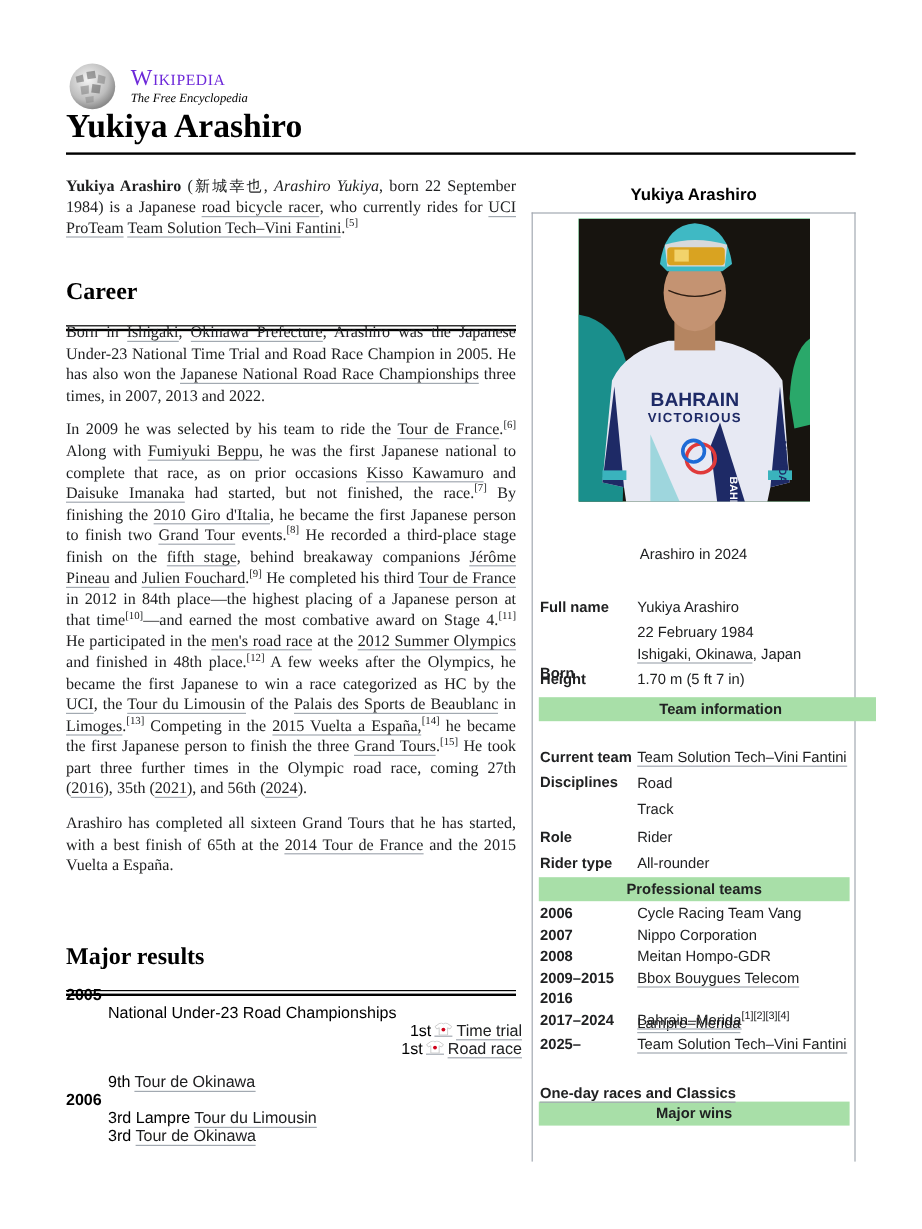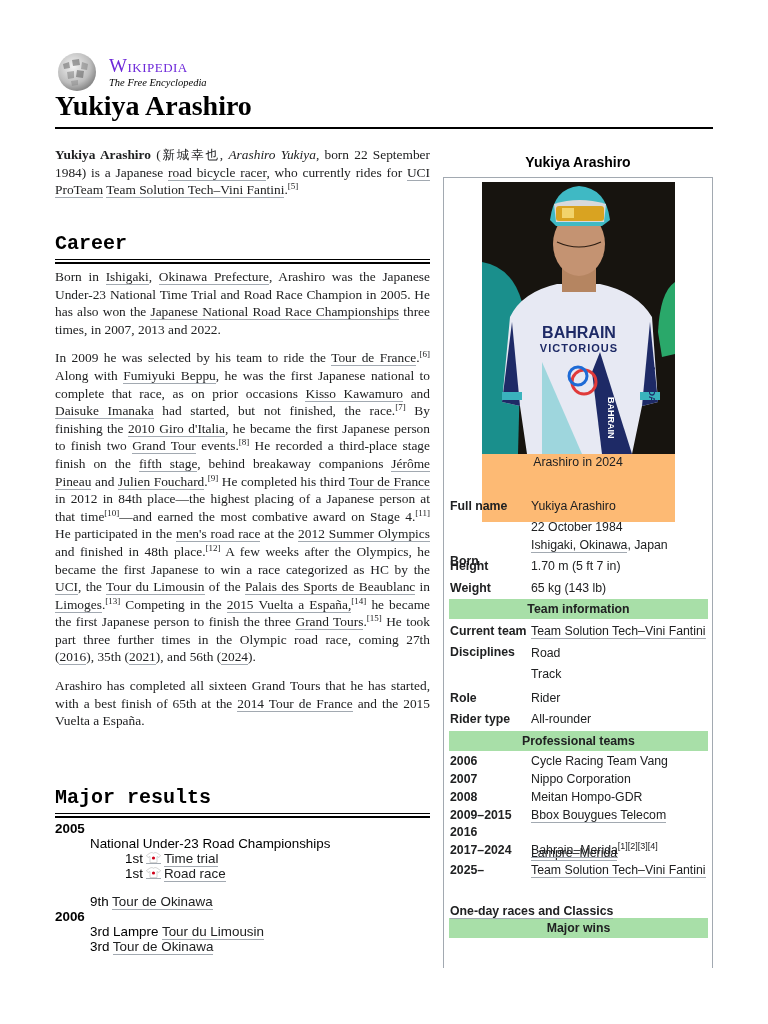--- a/index.html
+++ b/index.html
@@ -11,41 +11,41 @@
   sup .lnk { border-bottom: none; }
 
   
   #logo { position: absolute; left: 55px; top: 52px; height: 40px; display: flex; align-items: center; }
   #globe { width: 44px; height: 40px; }
   #wordmark { margin-left: 10px; display: flex; flex-direction: column; line-height: 1; }
   #wordmark .w1 { font-size: 19px; letter-spacing: 0.5px; font-variant: small-caps; color:#6d28d9; }
   #wordmark .w2 { font-size: 10.5px; margin-top: 3px; color:#000;font-style:italic; }
   #page-title { position: absolute; left: 55px; top: 90px; margin: 0; font-size: 28px; font-weight: bold; color: #000; }
   #title-rule { position: absolute; left: 55px; top: 127px; width: 658px; height: 2px; background: #000; }
-  h2.sec { margin: 0; font-size: 20px; font-weight: bold; color: #000; padding-bottom: 4px; border-bottom: 1px solid #000; position: relative; font-family: Liberation Mono, monospace; }
+  h2.sec { margin: 0; font-size: 20px; font-weight: bold; color: #000; padding-bottom: 16px; border-bottom: 1px solid #000; position: relative; }
   h2.sec::after { content:""; position:absolute; left:0; right:0; bottom:-5px; height:2px; background:#000; }
   #career-h { position:absolute; left:55px; top:232px; width:375px; }
   #results-h { position:absolute; left:55px; top:786px; width:375px; }
 
   #lead { position:absolute; left:55px; top:146px; width:375px; }
   #career-body { position:absolute; left:55px; top:268px; width:375px; }
 
   
   #results { position:absolute; left:55px; top:821px; width:380px; font-size:13.4px; line-height:15px; color:#000; }
   .yr { font-weight: bold; }
   .ind1 { padding-left: 35px; }
-  .ind2 { padding-left: 70px; }
+  .ind2 { padding-left: 70px; text-align: right; }
   .gap { height: 13px; }
   .jersey { display:inline-block; width:15px; height:11px; vertical-align:-1px; margin: 0 3px; position:relative; border-bottom:1px solid #a2a9b1; }
   .jersey svg { position:absolute; left:0; top:0; }
 
   
   #ib-title { position:absolute; left:443px; top:154px; width:270px; text-align:center; font-size:14px; font-weight:bold; color:#000; }
   #infobox { position:absolute; left:443px; top:177px; width:268px; height:790px; border:1px solid #a2a9b1; border-bottom:none; background:#fff; font-size:12.3px; color:#202122; }
-  #photo { position:absolute; left:38px; top:4px; width:193px; height:340px; overflow:hidden; background:#fdba74; }
+  #photo { position:absolute; left:38px; top:4px; width:193px; height:236px; overflow:hidden; background:#86efac; }
   #caption { position:absolute; left:0; top:277px; width:268px; text-align:center; font-size:12.3px; }
   .band { position:absolute; left:5px; width:259px; height:20px; background:#a8dfa8; text-align:center; font-weight:bold; line-height:20px; font-size:12.3px; }
   .lbl { position:absolute; left:6px; font-weight:bold; }
   .val { position:absolute; left:87px; }
   .val .lnk { border-bottom:1px solid #a2a9b1; }
 </style>
 </head>
 <body>
 
 <div id="logo">
@@ -158,28 +158,28 @@
       <circle cx="96" cy="194" r="9" fill="none" stroke="#1e6bd6" stroke-width="3"></circle>
       <text x="167" y="185" font-family="Liberation Sans, sans-serif" font-weight="bold" font-size="9" fill="#1e2a66" transform="rotate(90 167 185)">MERIDA</text>
       <text x="126" y="215" font-family="Liberation Sans, sans-serif" font-weight="bold" font-size="9" fill="#ffffff" transform="rotate(90 126 215)">BAHRAIN</text>
     </svg>
   </div>
   <div id="caption">Arashiro in 2024</div>
 
   <div class="lbl" style="top:321px;">Full name</div>
   <div class="val" style="top:321px;">Yukiya Arashiro</div>
   <div class="lbl" style="top:356px;margin-top:20px;">Born</div>
-  <div class="val" style="top:342px;">22 October 1984</div>
+  <div class="val" style="top:342px;">22 February 1984</div>
   <div class="val" style="top:360px;"><span class="lnk">Ishigaki, Okinawa</span><span>, Japan</span></div>
   <div class="lbl" style="top:381px;">Height</div>
   <div class="val" style="top:381px;">1.70 m (5 ft 7 in)</div>
   <div class="lbl" style="top:403px;">Weight</div>
   <div class="val" style="top:403px;">65 kg (143 lb)</div>
 
-  <div class="band" style="top:421px;">Team information</div>
+  <div class="band" style="top:403px;padding-left:22px;">Team information</div>
   <div class="lbl" style="top:446px;">Current team</div>
   <div class="val" style="top:446px;"><span class="lnk">Team Solution Tech–Vini Fantini</span></div>
   <div class="lbl" style="top:467px;">Disciplines</div>
   <div class="val" style="top:468px;">Road</div>
   <div class="val" style="top:489px;">Track</div>
   <div class="lbl" style="top:513px;">Role</div>
   <div class="val" style="top:513px;">Rider</div>
   <div class="lbl" style="top:534px;">Rider type</div>
   <div class="val" style="top:534px;">All-rounder</div>
 

